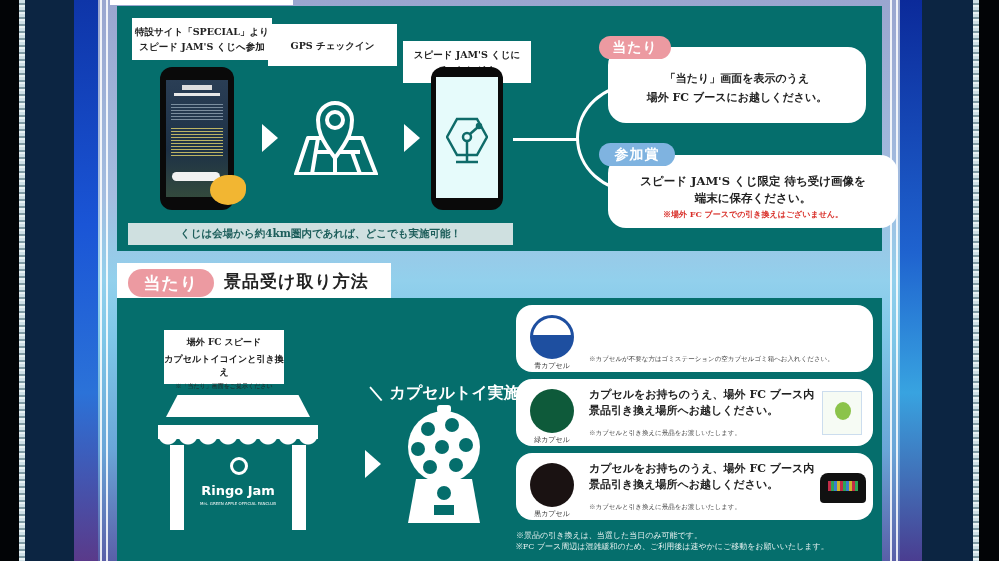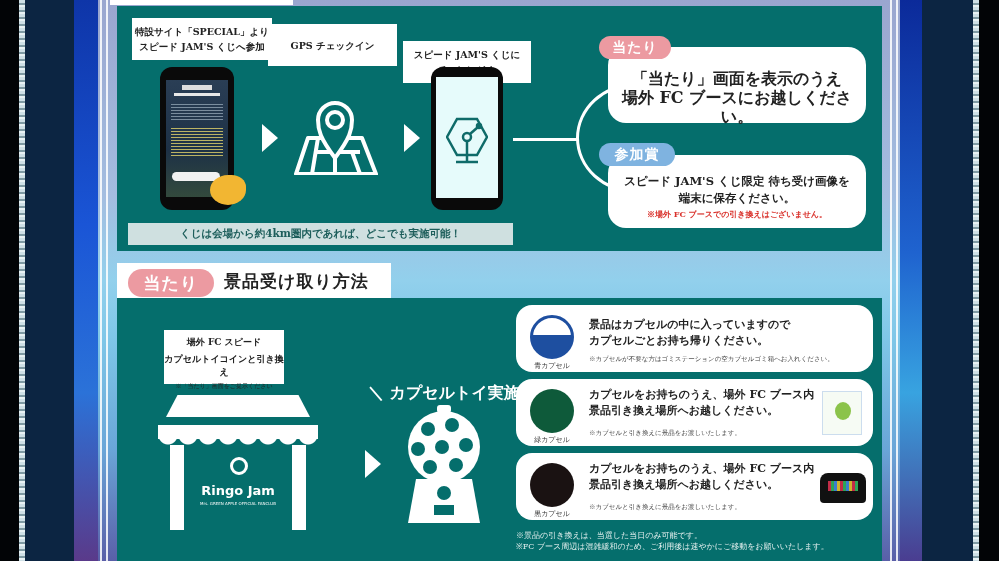--- a/index.html
+++ b/index.html
@@ -129,26 +129,26 @@
           <circle cx="33" cy="9" r="2" fill="#0f6b69"></circle>
       </g>
     </svg>
   </div>
 </div>
 
 <div style="position:absolute;left:513px;top:138px;width:66px;height:3px;background:#fff;"></div>
 <div style="position:absolute;left:576px;top:83px;width:120px;height:110px;border:3px solid #fff;border-radius:50%;clip-path:inset(0 70% 0 0);"></div>
 
 <div class="bubble" style="left:608px;top:47px;width:258px;height:76px;">
-  <div style="position:absolute;left:0;right:0;top:22px;font-size:16px;line-height:19px;white-space:pre-line;">「当たり」画面を表示のうえ
+  <div style="position:absolute;left:0;right:0;top:22px;font-size:11px;line-height:19px;white-space:pre-line;">「当たり」画面を表示のうえ
 場外 FC ブースにお越しください。</div>
 </div>
 <div class="pill pill-pink" style="left:599px;top:36px;width:72px;height:23px;">当たり</div>
 
-<div class="bubble" style="left:608px;top:155px;width:258px;height:73px;">
+<div class="bubble" style="left:608px;top:155px;width:290px;height:73px;">
   <div style="position:absolute;left:0;right:0;top:18px;font-size:11.5px;line-height:17px;white-space:pre-line;">スピード JAM'S くじ限定 待ち受け画像を
 端末に保存ください。</div>
   <div style="position:absolute;left:0;right:0;top:54px;font-size:8px;color:#d9302a;">※場外 FC ブースでの引き換えはございません。</div>
 </div>
 <div class="pill pill-blue" style="left:599px;top:143px;width:76px;height:23px;font-family:Liberation Mono, monospace;">参加賞</div>
 
 <div class="notice-bar">
   <span>くじは会場から約4km圏内であれば、どこでも実施可能！</span>
 </div>
 
@@ -192,22 +192,20 @@
       <circle cx="52" cy="60" r="7"></circle>
   </g>
   <path d="M12 74 L68 74 L76 118 L4 118 Z" fill="#fff"></path>
   <circle cx="40" cy="88" r="7" fill="#056e6c"></circle>
   <rect x="30" y="100" width="20" height="10" fill="#056e6c"></rect>
 </svg>
 
 <div class="capsule-card" style="top:305px;height:67px;">
   <div class="capsule-circle" style="border:3px solid #1e4fa0;background:linear-gradient(180deg,#fff 0 46%,#1e4fa0 46% 100%);"></div>
   <div class="capsule-label" style="top:56px;">青カプセル</div>
-  <div class="capsule-main" style="top:12px;">景品はカプセルの中に入っていますので
-カプセルごとお持ち帰りください。</div>
   <div class="capsule-note" style="top:50px;">※カプセルが不要な方はゴミステーションの空カプセルゴミ箱へお入れください。</div>
 </div>
 
 <div class="capsule-card" style="top:379px;height:67px;">
   <div class="capsule-circle" style="background:#0e5a3a;"></div>
   <div class="capsule-label" style="top:56px;">緑カプセル</div>
   <div class="capsule-main" style="top:8px;">カプセルをお持ちのうえ、場外 FC ブース内
 景品引き換え場所へお越しください。</div>
   <div class="capsule-note" style="top:50px;">※カプセルと引き換えに景品をお渡しいたします。</div>
   <div style="position:absolute;left:306px;top:12px;width:40px;height:44px;background:#f6fbf4;border:1px solid #cde;">

